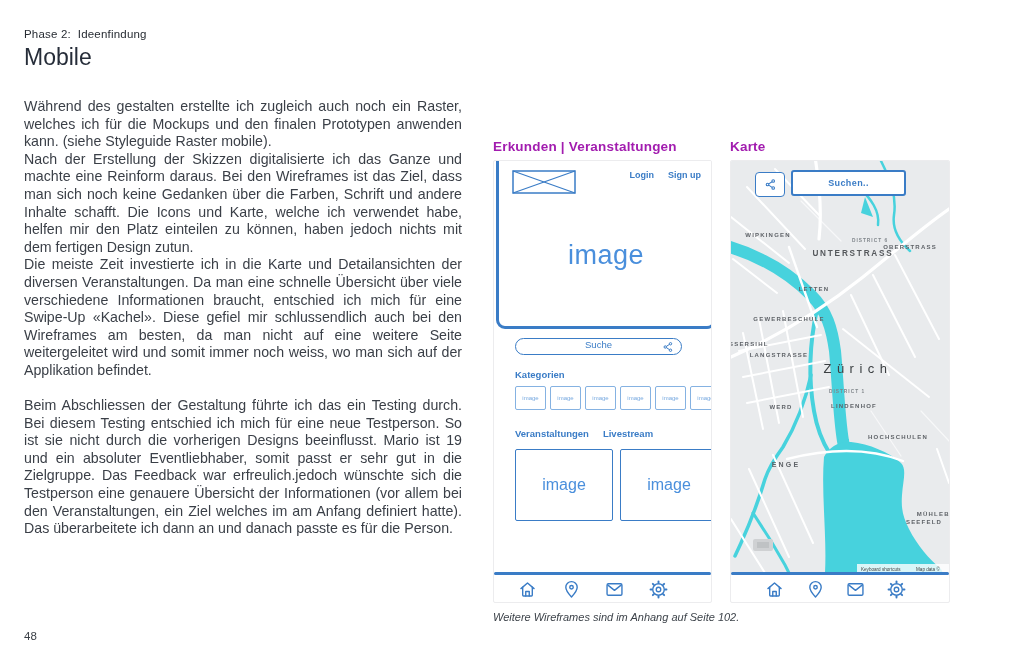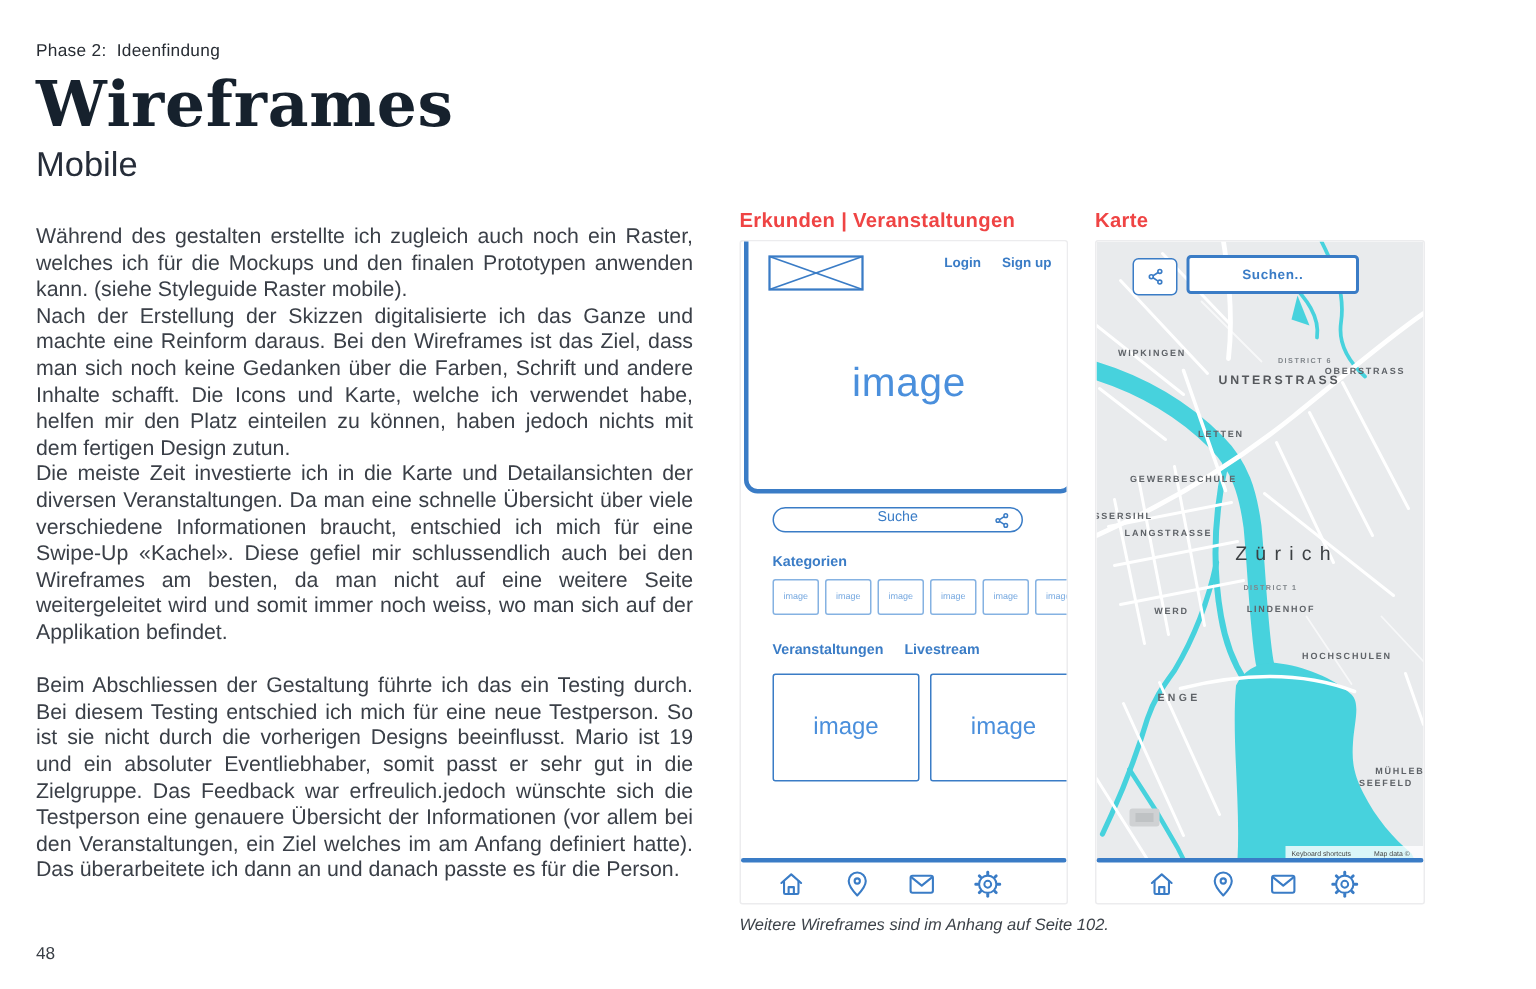--- a/index.html
+++ b/index.html
@@ -29,21 +29,21 @@
   .subtitle{font-size:23px;color:#262d39;margin-top:4px;font-weight:400;}
   .bodytext{margin-top:27px;}
   .bodytext p{
     font-size:14.2px;line-height:17.6px;text-align:justify;color:var(--body-text);
   }
   .bodytext p.gap{margin-top:17.6px;}
   .page-number{position:absolute;left:24px;top:630px;font-size:11.5px;color:#3a3f46;}
 
   
   .wf-heading{
-    position:absolute;top:139px;font-size:13.5px;font-weight:bold;color:#ef4444;
+    position:absolute;top:139px;font-size:13.5px;font-weight:bold;color:#a21caf;
     letter-spacing:.2px;
   }
   .wf-heading.explore{left:493px;}
   .wf-heading.karte{left:730px;}
 
   
   .wf{
     position:absolute;top:160px;width:220px;height:443px;background:#fff;
     border:1px solid #ececee;border-radius:2px;overflow:hidden;
   }
@@ -117,21 +117,20 @@
 
   .caption{
     position:absolute;left:493px;top:611px;font-size:11px;font-style:italic;color:#3d434a;
   }
 </style>
 </head>
 <body>
 
 <aside class="left-col">
   <div class="eyebrow">Phase 2:  Ideenfindung</div>
-  <h1 class="title">Wireframes</h1>
   <h2 class="subtitle">Mobile</h2>
   <div class="bodytext">
     <p>Während des gestalten erstellte ich zugleich auch noch ein Raster, welches ich für die Mockups und den finalen Prototypen anwenden kann. (siehe Styleguide Raster mobile).</p>
     <p>Nach der Erstellung der Skizzen digitalisierte ich das Ganze und machte eine Reinform daraus. Bei den Wireframes ist das Ziel, dass man sich noch keine Gedanken über die Farben, Schrift und andere Inhalte schafft. Die Icons und Karte, welche ich verwendet habe, helfen mir den Platz einteilen zu können, haben jedoch nichts mit dem fertigen Design zutun.</p>
     <p>Die meiste Zeit investierte ich in die Karte und Detailansichten der diversen Veranstaltungen. Da man eine schnelle Übersicht über viele verschiedene Informationen braucht, entschied ich mich für eine Swipe-Up «Kachel». Diese gefiel mir schlussendlich auch bei den Wireframes am besten, da man nicht auf eine weitere Seite weitergeleitet wird und somit immer noch weiss, wo man sich auf der Applikation befindet.</p>
     <p class="gap">Beim Abschliessen der Gestaltung führte ich das ein Testing durch. Bei diesem Testing entschied ich mich für eine neue Testperson. So ist sie nicht durch die vorherigen Designs beeinflusst. Mario ist 19 und ein absoluter Eventliebhaber, somit passt er sehr gut in die Zielgruppe. Das Feedback war erfreulich.jedoch wünschte sich die Testperson eine genauere Übersicht der Informationen (vor allem bei den Veranstaltungen, ein Ziel welches im am Anfang definiert hatte). Das überarbeitete ich dann an und danach passte es für die Person.</p>
   </div>
 </aside>
 <div class="page-number">48</div>
 

